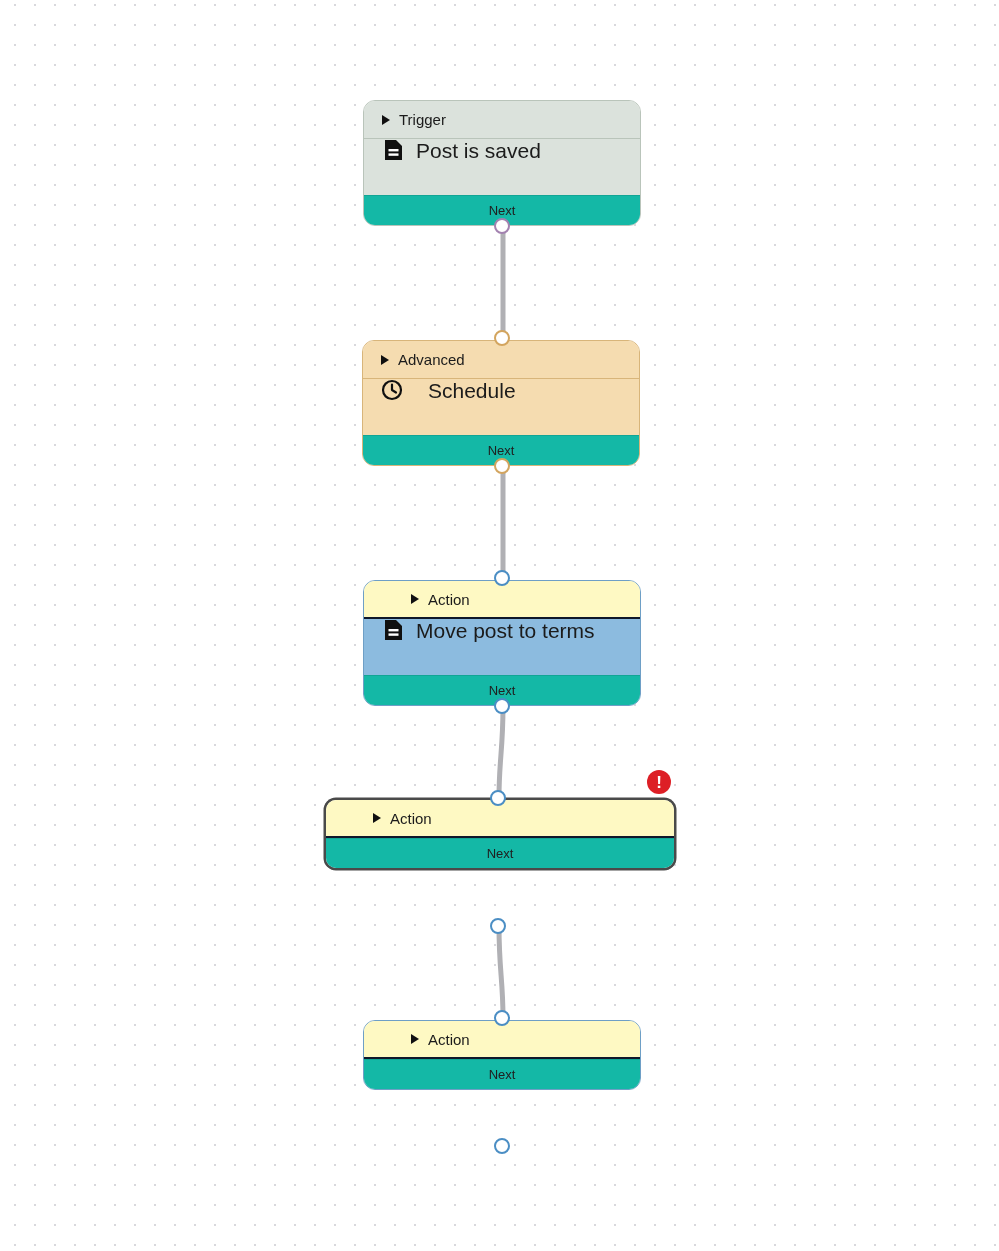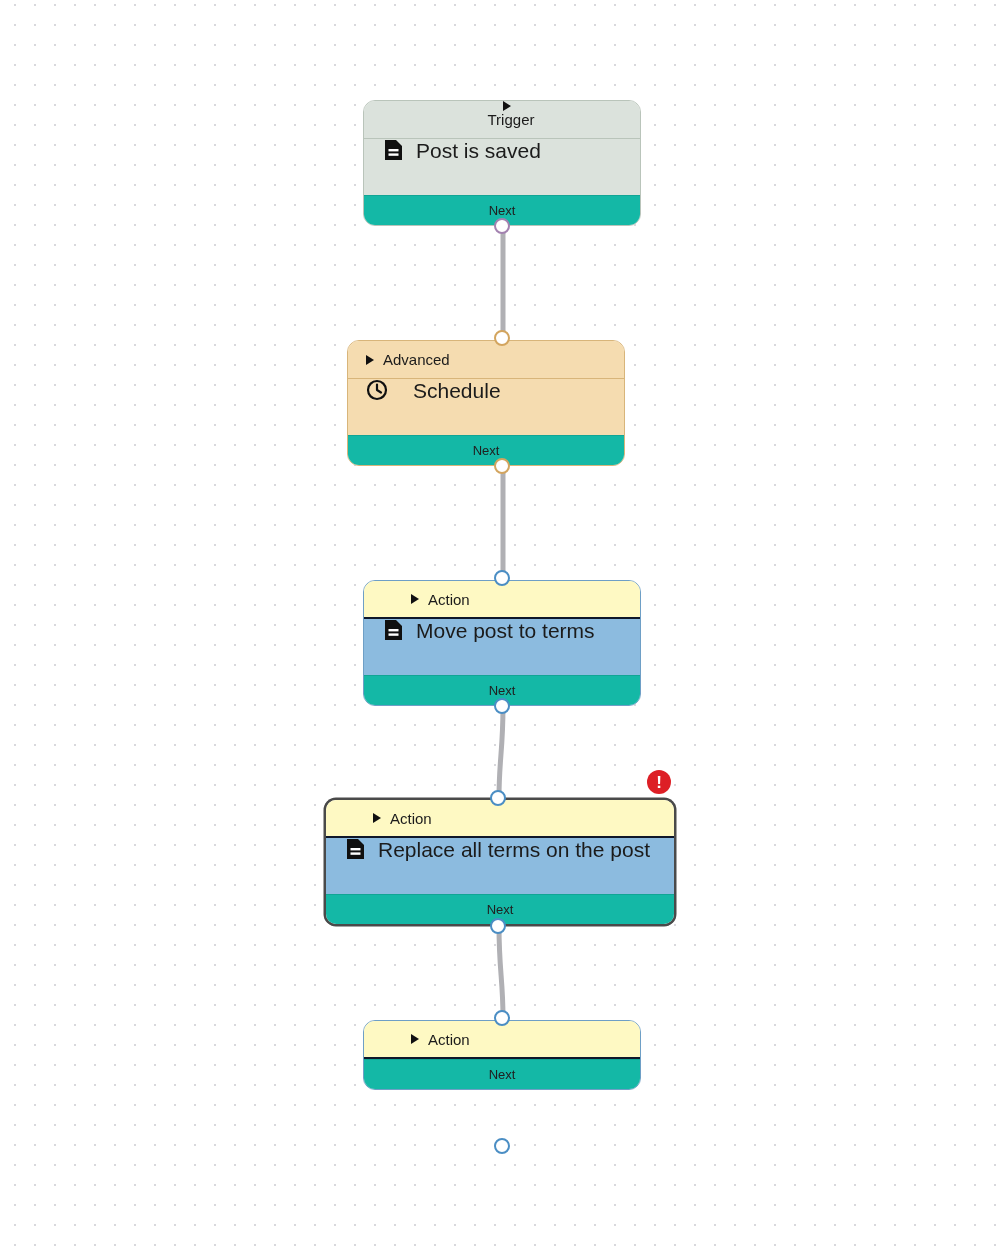--- a/index.html
+++ b/index.html
@@ -64,21 +64,21 @@
     background: #14b8a6;
     display: flex; align-items: center; justify-content: center;
     font-size: 13px;
     color: #202020;
     border-top: 1px solid rgba(0,0,0,0.10);
     box-sizing: border-box;
   }
 
   
   .v-trigger  { border: 1px solid #b9c4ba; }
-  .v-trigger  .node-head { background: #dbe2dc; border-bottom: 1px solid #b9c4ba; flex-direction: column; }
+  .v-trigger  .node-head { background: #dbe2dc; border-bottom: 1px solid #b9c4ba; }
   .v-trigger  .node-body { background: #dbe2dc; }
 
   .v-advanced { border: 1px solid #d8b57a; }
   .v-advanced .node-head { background: #f5dcb0; border-bottom: 1px solid #d8b57a; }
   .v-advanced .node-body { background: #f5dcb0; gap: 13px; }
 
   .v-action   { border: 1px solid #6e9fc6; }
   .v-action   .node-head { background: #fef9c3; border-bottom: 2px solid #0f172a; padding-left: 47px; }
   .v-action   .node-body { background: #8cbbdf; }
 
@@ -137,21 +137,21 @@
           <rect x="5.5" y="10" width="10" height="2.4" fill="#ffffff"></rect>
           <rect x="5.5" y="14.4" width="10" height="2.4" fill="#ffffff"></rect>
         </svg>
       </span>
       <span class="node-title">Post is saved</span>
     </div>
     <div class="node-foot">Next</div>
   </div>
   <div class="port p-trigger" style="left:494px; top:218px;"></div>
 
-  <div class="node v-advanced" style="left:347px; top:340px; width:278px;">
+  <div class="node v-advanced" style="left:362px; top:340px; width:278px;">
     <div class="node-head">
       <span class="caret"></span>
       <span>Advanced</span>
     </div>
     <div class="node-body">
       <span class="node-icon">
         <svg width="22" height="22" viewBox="0 0 22 22">
           <circle cx="11" cy="11" r="9" fill="none" stroke="#101010" stroke-width="2.2"></circle>
           <path d="M11 5.5 V11 L15 13.5" fill="none" stroke="#101010" stroke-width="2.2" stroke-linecap="round" stroke-linejoin="round"></path>
         </svg>
@@ -181,30 +181,20 @@
     <div class="node-foot">Next</div>
   </div>
   <div class="port p-action" style="left:494px; top:570px;"></div>
   <div class="port p-action" style="left:494px; top:698px;"></div>
 
   <div class="node v-action selected" style="left:324px; top:798px; width:352px;">
     <div class="node-head">
       <span class="caret"></span>
       <span>Action</span>
     </div>
-    <div class="node-body">
-      <span class="node-icon">
-        <svg width="21" height="22" viewBox="0 0 21 22">
-          <path d="M2 1 h11 l6 6 v14 h-17 z" fill="#101010"></path>
-          <rect x="5.5" y="10" width="10" height="2.4" fill="#ffffff"></rect>
-          <rect x="5.5" y="14.4" width="10" height="2.4" fill="#ffffff"></rect>
-        </svg>
-      </span>
-      <span class="node-title">Replace all terms on the post</span>
-    </div>
     <div class="node-foot">Next</div>
   </div>
   <div class="port p-action" style="left:490px; top:790px;"></div>
   <div class="port p-action" style="left:490px; top:918px;"></div>
   <div class="error-badge" style="left:647px; top:770px;">
     <span class="bang">!</span>
   </div>
 
   <div class="node v-action" style="left:363px; top:1020px; width:278px;">
     <div class="node-head">

